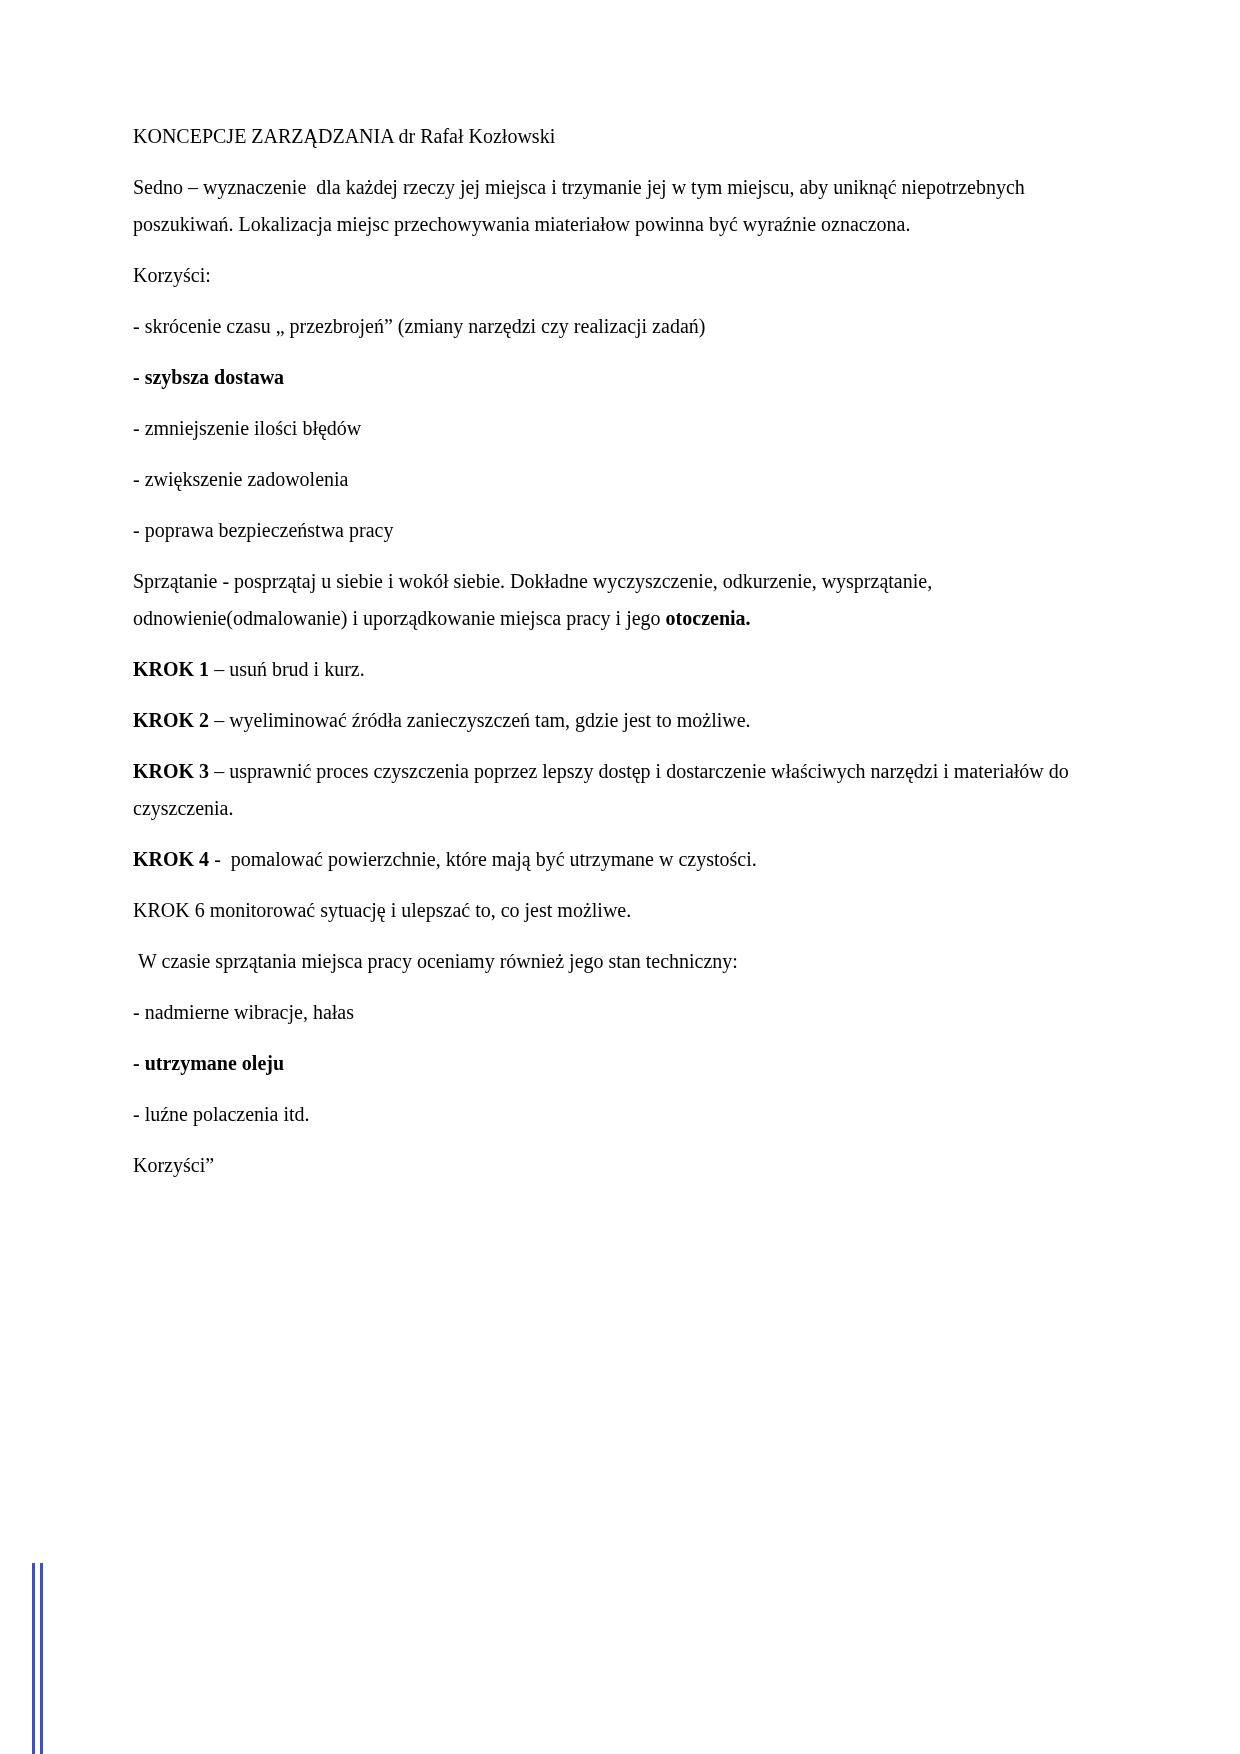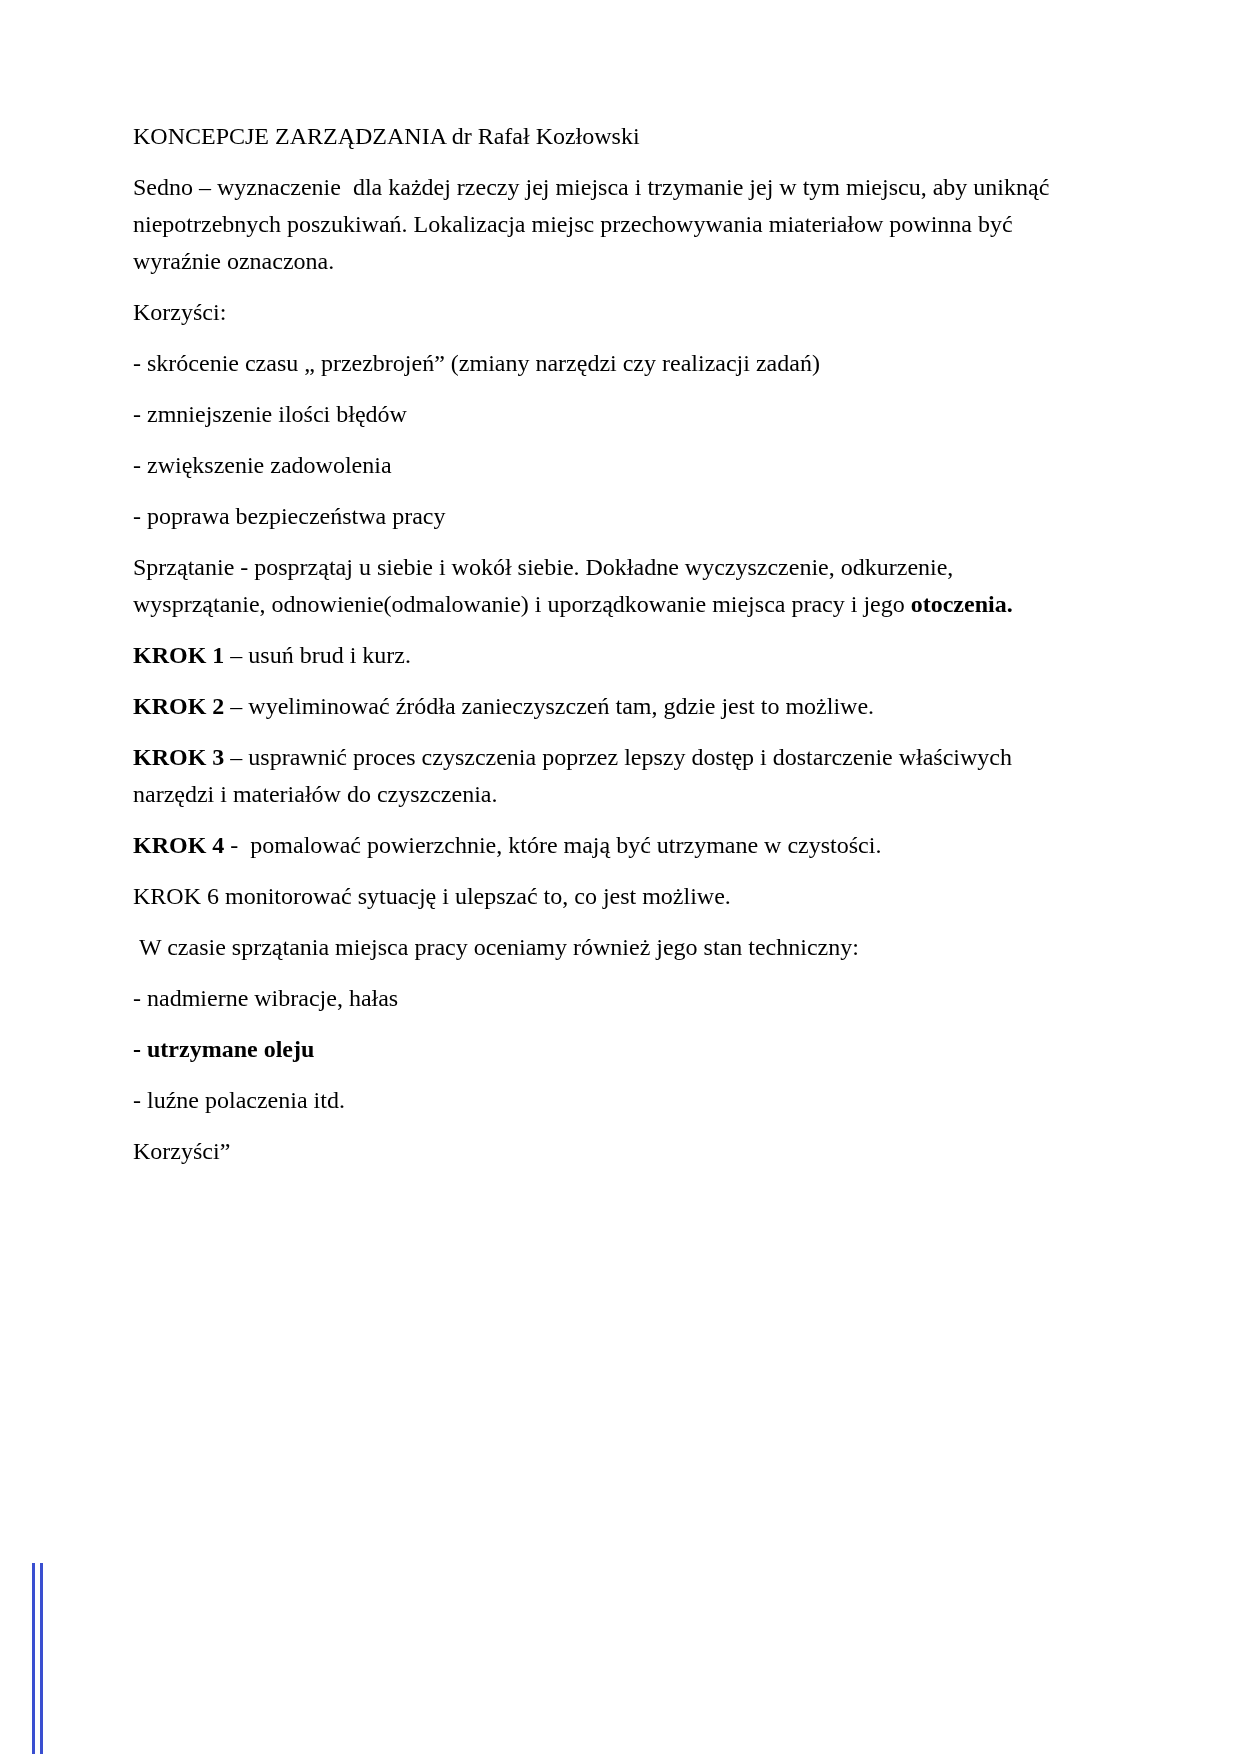--- a/index.html
+++ b/index.html
@@ -24,21 +24,21 @@
     background: #ffffff;
   }
   .doc-body {
     position: absolute;
     left: 133px;
     top: 118px;
     width: 948px;
   }
   .para {
     margin: 0 0 14px 0;
-    font-size: 24px;
+    font-size: 20px;
     line-height: 37px;
     white-space: pre-wrap;
   }
   .para span.b { font-weight: bold; }
   .para span.u { text-decoration: underline; }
   .edge-line {
     position: absolute;
     width: 3px;
     background: #3a4fd0;
     top: 1563px;
@@ -49,20 +49,21 @@
 </style>
 </head>
 <body>
 
 <div class="page">
   <div class="doc-body">
       <p class="para"><span>KONCEPCJE ZARZĄDZANIA dr Rafał Kozłowski</span></p>
       <p class="para"><span>Sedno – wyznaczenie  dla każdej rzeczy jej miejsca i trzymanie jej w tym miejscu, aby uniknąć niepotrzebnych poszukiwań. Lokalizacja miejsc przechowywania miateriałow powinna być wyraźnie oznaczona.</span></p>
       <p class="para"><span>Korzyści:</span></p>
       <p class="para"><span>- skrócenie czasu „ przezbrojeń” (zmiany narzędzi czy realizacji zadań)</span></p>
+      <p class="para"><span class="b">- szybsza dostawa</span></p>
       <p class="para"><span>- zmniejszenie ilości błędów</span></p>
       <p class="para"><span>- zwiększenie zadowolenia</span></p>
       <p class="para"><span>- poprawa bezpieczeństwa pracy</span></p>
       <p class="para"><span>Sprzątanie - posprzątaj u siebie i wokół siebie. Dokładne wyczyszczenie, odkurzenie, wysprzątanie, odnowienie(odmalowanie) i uporządkowanie miejsca pracy i jego </span><span class="b">otoczenia.</span></p>
       <p class="para"><span class="b">KROK 1</span><span> – usuń brud i kurz.</span></p>
       <p class="para"><span class="b">KROK 2</span><span> – wyeliminować źródła zanieczyszczeń tam, gdzie jest to możliwe.</span></p>
       <p class="para"><span class="b">KROK 3</span><span> – usprawnić proces czyszczenia poprzez lepszy dostęp i dostarczenie właściwych narzędzi i materiałów do czyszczenia.</span></p>
       <p class="para"><span class="b">KROK 4</span><span> -  pomalować powierzchnie, które mają być utrzymane w czystości.</span></p>
       <p class="para"><span>KROK 6 monitorować sytuację i ulepszać to, co jest możliwe.</span></p>
       <p class="para"><span> W czasie sprzątania miejsca pracy oceniamy również jego stan techniczny:</span></p>

